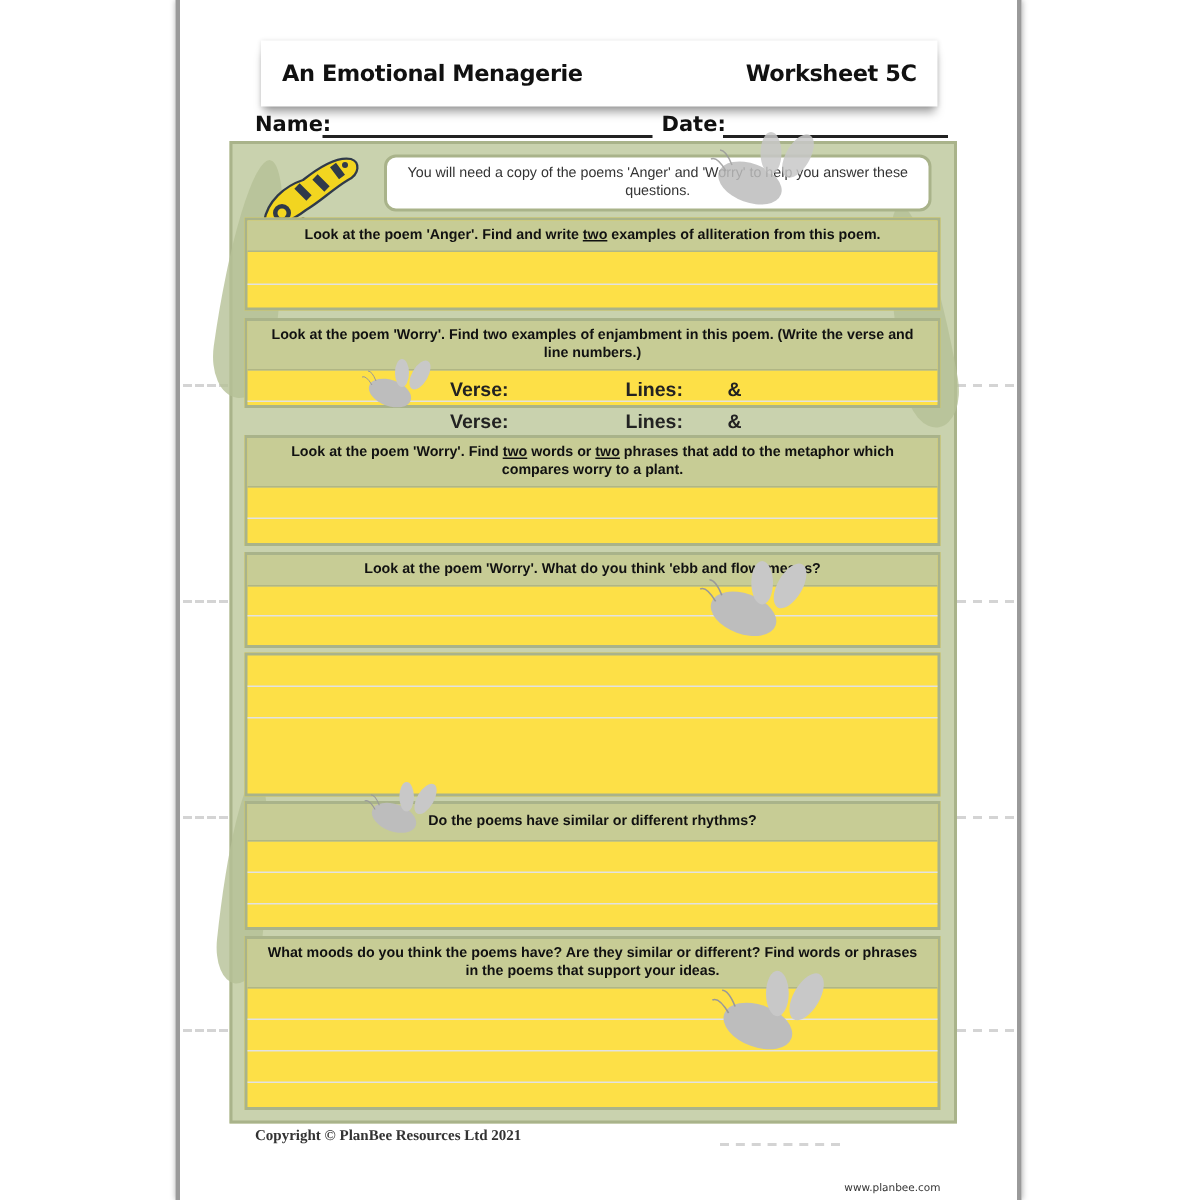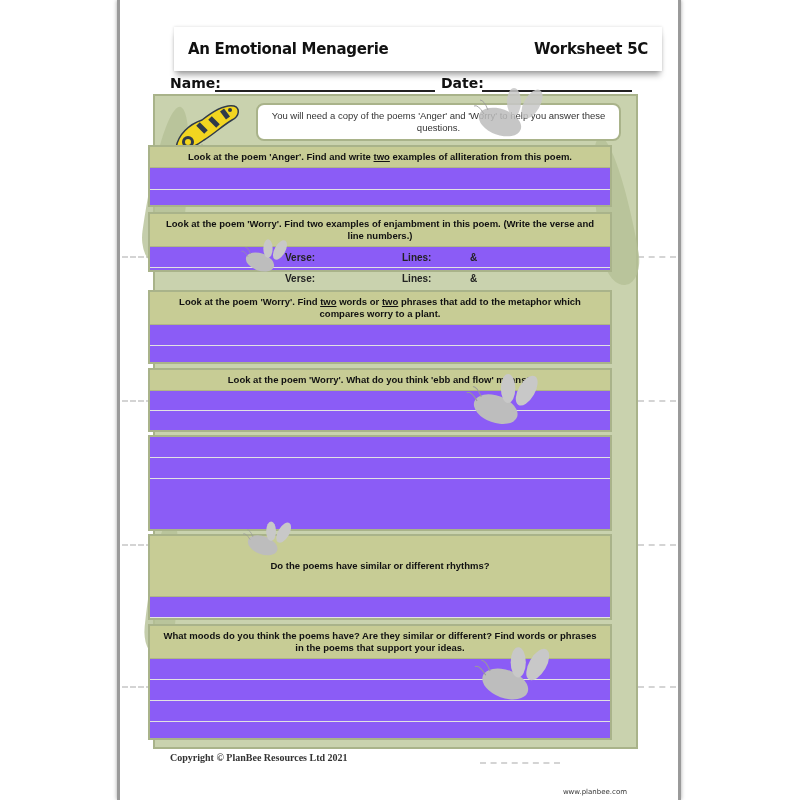--- a/index.html
+++ b/index.html
@@ -1,35 +1,35 @@
 <!DOCTYPE html>
 <html><head>
 <meta charset="utf-8">
 <style>
   html, body { margin:0; padding:0; }
   body { width:800px; height:800px; background:#ffffff; position:relative; overflow:hidden; font-family:"Liberation Sans", sans-serif; }
   .page { position:absolute; left:117px; top:0; width:564px; height:800px; background:#fff; border-left:3px solid #9a9a9a; border-right:3px solid #9a9a9a; box-shadow:0 0 4px rgba(0,0,0,0.35); box-sizing:border-box; }
   .dash { position:absolute; border-top:2px dashed #d4d4d4; height:0; }
-  .title-card { position:absolute; left:174px; top:27px; width:451px; height:44px; background:#fff; box-shadow:0 6px 6px -2px rgba(0,0,0,0.35), 0 0 3px rgba(0,0,0,0.15);padding-left:37px; }
+  .title-card { position:absolute; left:174px; top:27px; width:451px; height:44px; background:#fff; box-shadow:0 6px 6px -2px rgba(0,0,0,0.35), 0 0 3px rgba(0,0,0,0.15); }
   .title-left { position:absolute; left:14px; top:13px; font-family:"DejaVu Sans", sans-serif; font-weight:bold; font-size:15px; color:#111; letter-spacing:-0.3px; }
   .title-right { position:absolute; right:14px; top:13px; font-family:"DejaVu Sans", sans-serif; font-weight:bold; font-size:15px; color:#111; letter-spacing:-0.3px; }
   .name-row { position:absolute; left:170px; top:74px; width:460px; height:20px; font-family:"DejaVu Sans", sans-serif; font-weight:bold; font-size:14px; color:#111; }
   .name-label { position:absolute; left:0; top:1px; }
   .name-line { position:absolute; left:45px; top:16px; width:220px; border-bottom:2px solid #222; }
   .date-label { position:absolute; left:271px; top:1px; }
   .date-line { position:absolute; left:312px; top:16px; width:150px; border-bottom:2px solid #222; }
   .frame { position:absolute; left:153px; top:94px; width:485px; height:655px; background:#c9d2ae; border:2px solid #a9b38a; box-sizing:border-box; }
   .leaf { position:absolute; background:#b5c196; border-radius:50% 50% 50% 50% / 80% 80% 20% 20%; opacity:0.8; }
   .intro { position:absolute; left:256px; top:103px; width:365px; height:38px; background:#fff; border:2px solid #a9b38a; border-radius:8px; box-sizing:border-box; text-align:center; font-size:9.5px; line-height:12px; color:#333; padding-top:5px; }
   .frog { position:absolute; left:168px; top:98px; width:75px; height:56px; }
-  .q { position:absolute; left:148px; width:464px; background:#8b5cf6; border:2px solid #a9b38a; box-sizing:border-box; }
+  .q { position:absolute; left:163px; width:464px; background:#fde047; border:2px solid #a9b38a; box-sizing:border-box; }
   .q-head { background:#c7cc95; color:#111; font-weight:bold; font-size:9.5px; line-height:12px; text-align:center; padding:4px 8px; border-bottom:1px solid #b0b685; }
   .q-line { border-bottom:1px solid #e2e2e2; box-sizing:border-box; }
   .u { text-decoration:underline; }
-  .verse-row { position:relative; height:20px; font-size:10px; font-weight:bold; color:#222; border-bottom:1px solid #e2e2e2; }
+  .verse-row { position:relative; height:20px; font-size:13px; font-weight:bold; color:#222; border-bottom:1px solid #e2e2e2; }
   .verse-row span { position:absolute; top:5px; }
   .footer-left { position:absolute; left:170px; top:752px; font-family:Liberation Serif, serif; font-weight:bold; font-size:10px; color:#333; }
   .footer-right { position:absolute; right:173px; top:788px; font-family:"DejaVu Sans", sans-serif; font-weight:normal; font-size:7px; color:#333; }
   .fly { position:absolute; }
 </style>
 </head>
 <body>
 
 <div class="page"></div>
 
@@ -107,21 +107,21 @@
   <div class="q-line" style="height:20px;border-bottom:none"></div>
 </div>
 
 <div class="q" style="top:435px;height:96px;">
   <div class="q-line" style="height:21px"></div>
   <div class="q-line" style="height:21px"></div>
   <div class="q-line" style="height:20px;border-bottom:none"></div>
 </div>
 
 <div class="q" style="top:534px;height:86px;">
-  <div class="q-head" style="padding:24px 8px;">Do the poems have similar or different rhythms?</div>
+  <div class="q-head" style="padding:6px 8px;">Do the poems have similar or different rhythms?</div>
   <div class="q-line" style="height:21px"></div>
   <div class="q-line" style="height:21px"></div>
   <div class="q-line" style="height:18px;border-bottom:none"></div>
 </div>
 
 <div class="q" style="top:624px;height:116px;">
   <div class="q-head">What moods do you think the poems have? Are they similar or different? Find words or phrases in the poems that support your ideas.</div>
   <div class="q-line" style="height:21px"></div>
   <div class="q-line" style="height:21px"></div>
   <div class="q-line" style="height:21px"></div>

